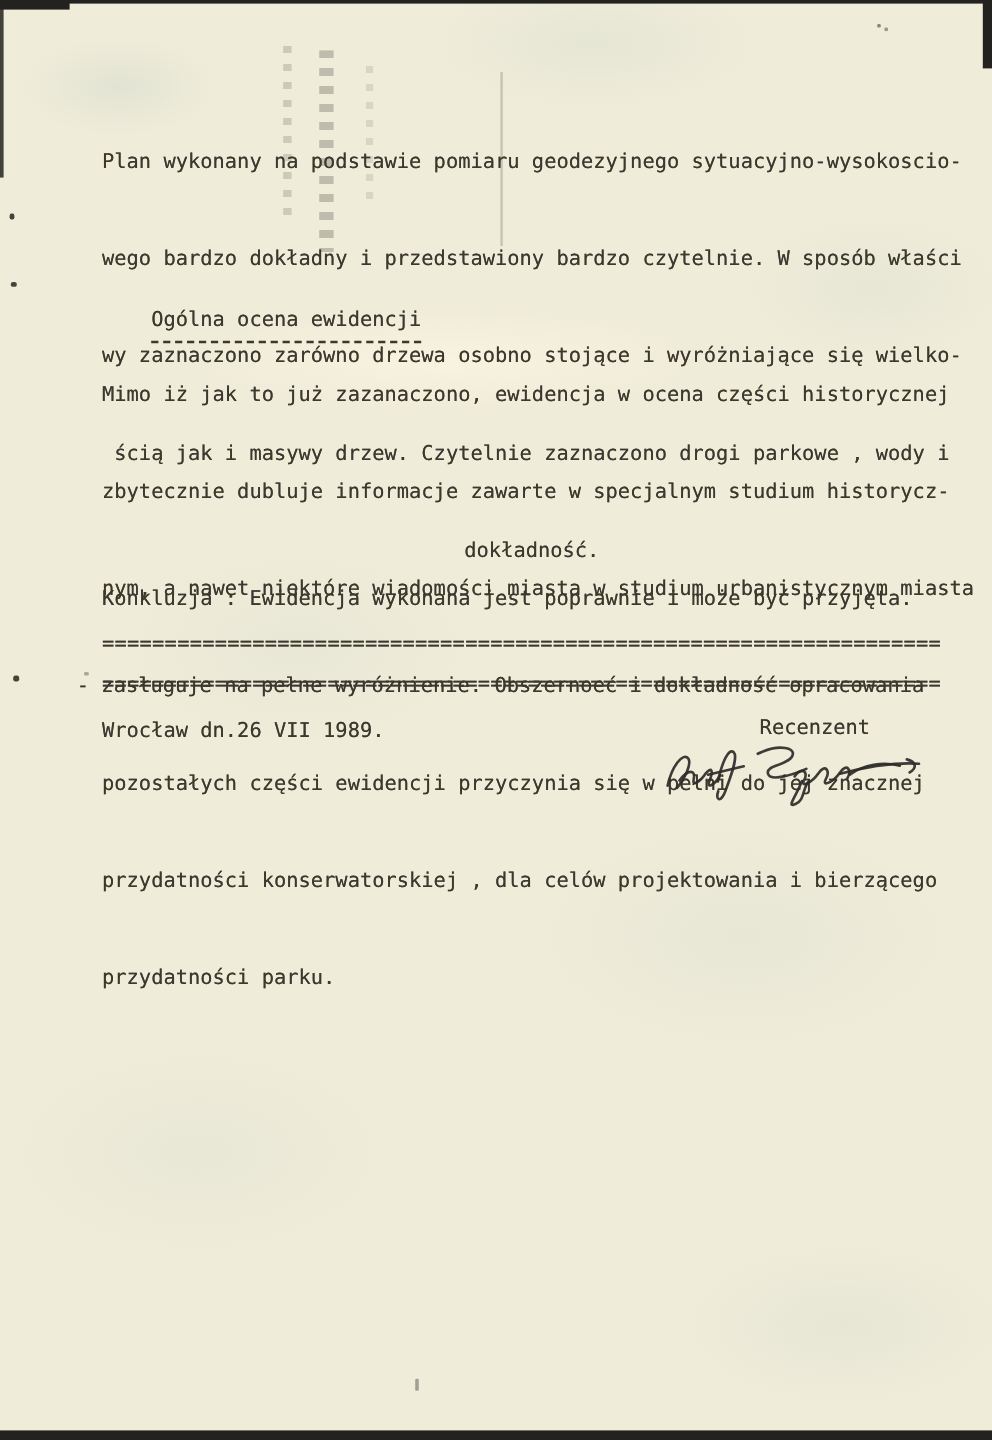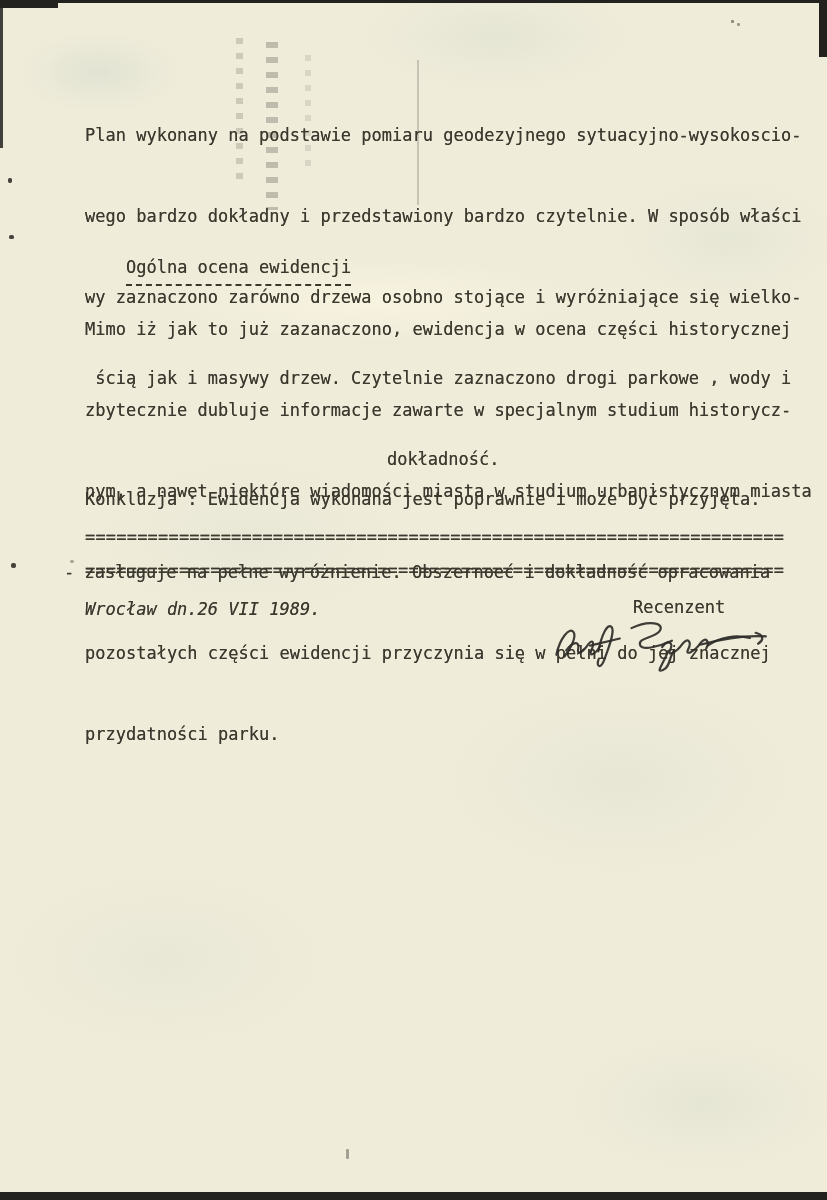--- a/index.html
+++ b/index.html
@@ -88,30 +88,31 @@
   <div class="txt" style="top:227px;">
     <span class="heading-underline">Ogólna ocena ewidencji</span>
   </div>
 
   <div class="txt" style="top:262px;">
     <div>Mimo iż jak to już zazanaczono, ewidencja w ocena części historycznej</div>
     <div>zbytecznie dubluje informacje zawarte w specjalnym studium historycz-</div>
     <div>nym, a nawet niektóre wiadomości miasta w studium urbanistycznym miasta</div>
     <div class="outdent">- zasługuje na pełne wyróżnienie. Obszernoeć i dokładność opracowania</div>
     <div>pozostałych części ewidencji przyczynia się w pełni do jej znacznej</div>
+    <div>przydatności konserwatorskiej , dla celów projektowania i bierzącego</div>
     <div>przydatności parku.</div>
   </div>
 
   <div class="txt" style="top:486px;">Konkluzja : Ewidencja wykonana jest poprawnie i może być przyjęta.</div>
   <div class="txt rules" style="top:510px;">
     <div>===================================================================</div>
     <div>===================================================================</div>
   </div>
 
-  <div class="txt" style="top:596px;font-style:italic;">Wrocław dn.26 VII 1989.</div>
+  <div class="txt" style="top:596px;">Wrocław dn.26 VII 1989.</div>
   <div class="txt" style="top:594px;left:585px;margin-left:48px;">Recenzent</div>
 
   <svg class="signature" width="228" height="60" viewBox="0 0 228 60">
     <g transform="rotate(-2 114 30)">
       <path d="M6,38 C10,22 20,10 24,16 C27,21 20,33 14,40"></path>
       <path d="M16,34 C24,24 30,26 28,33 C26,40 33,36 38,29 C43,23 45,27 41,35 C38,42 45,39 50,31"></path>
       <path d="M48,36 C52,20 58,8 62,12 C66,16 58,34 54,44 C50,54 45,52 48,44"></path>
       <path d="M40,30 L70,24"></path>
       <path d="M82,14 C100,6 116,10 110,18 C104,25 88,24 90,31 C92,38 112,32 122,28"></path>
       <path d="M112,34 C118,26 124,30 120,37 C116,44 126,40 132,32 C138,24 142,30 138,37 C134,44 144,40 150,32 C156,24 160,30 156,37"></path>

